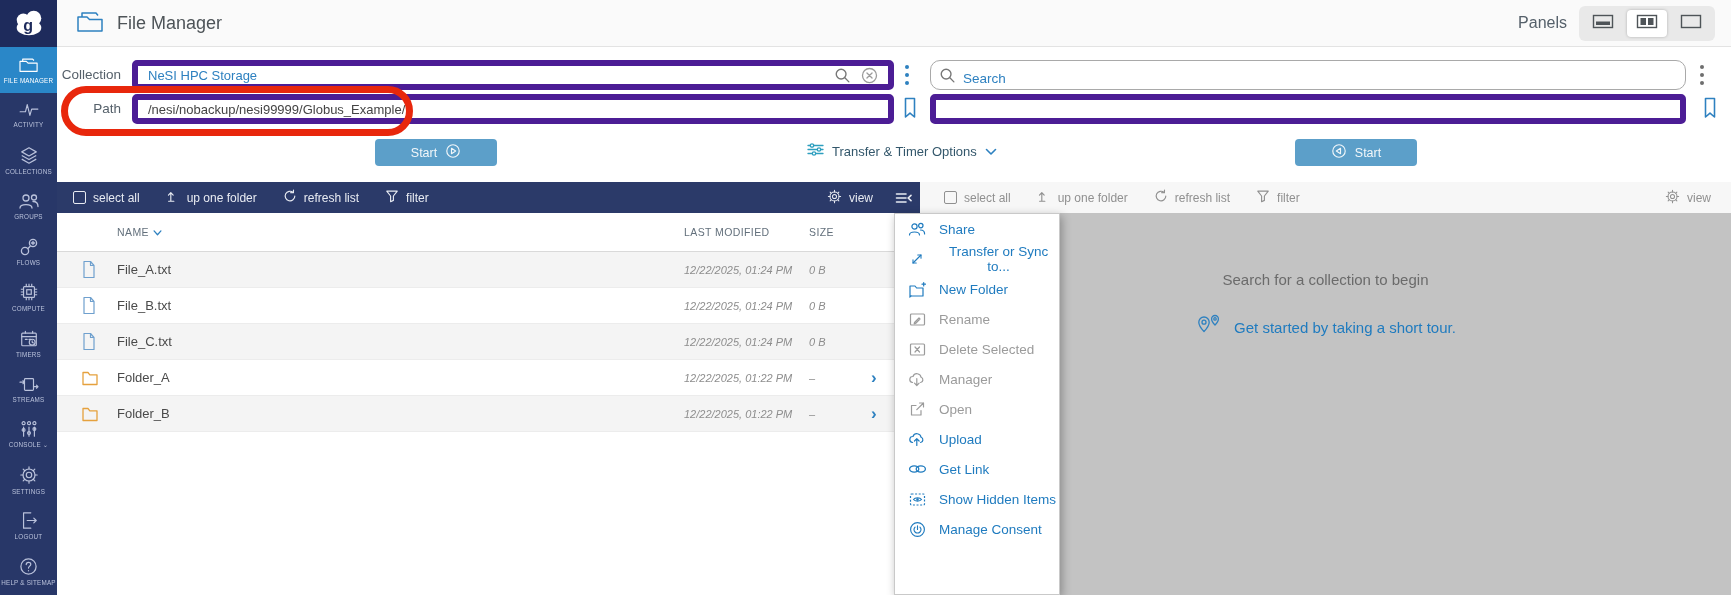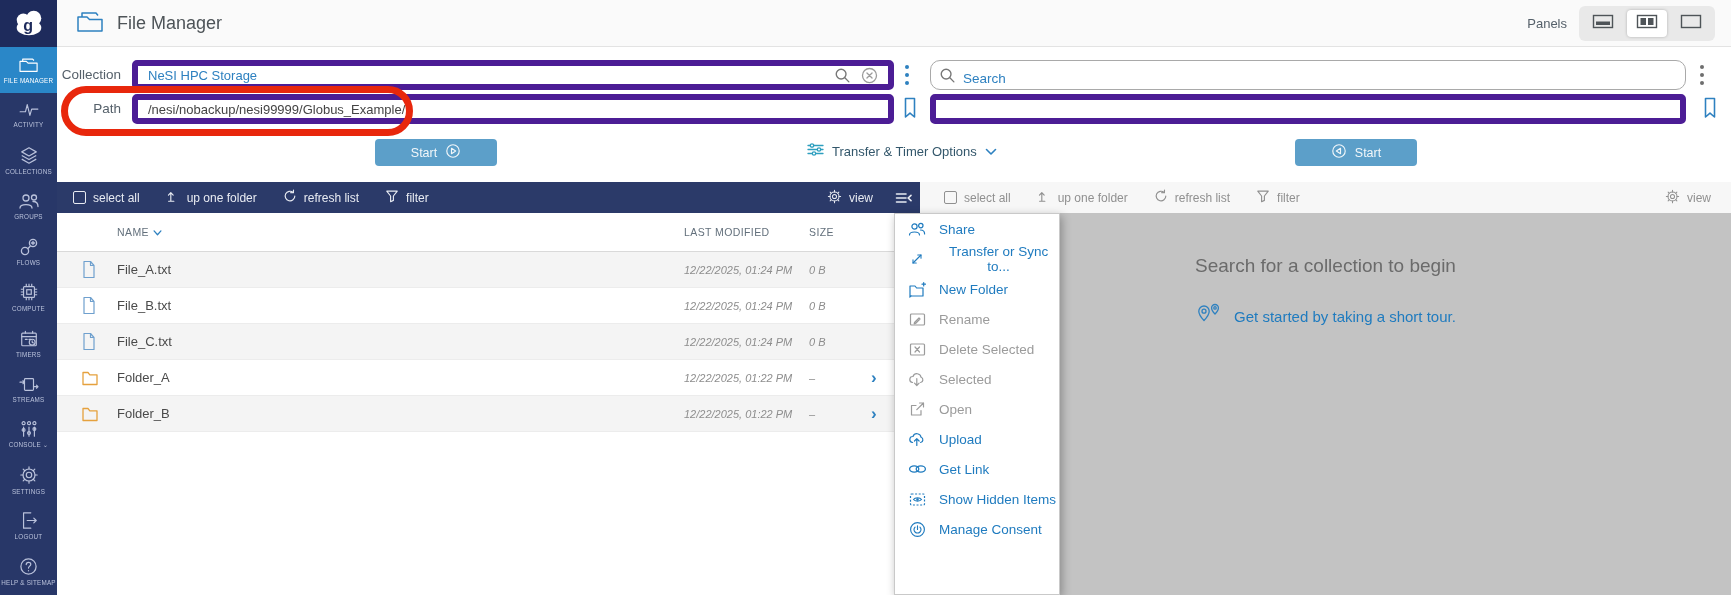--- a/index.html
+++ b/index.html
@@ -13,21 +13,21 @@
   .nav-item { height:45.6px; display:flex; flex-direction:column; align-items:center; justify-content:center; gap:3px; color:#BAC2DB; cursor:pointer; }
   .nav-item svg { display:block; }
   .nav-item .nav-label { font-size:6.3px; letter-spacing:.2px; text-align:center; line-height:1.2; white-space:nowrap; }
   .nav-item.active { background:#2A87C8; color:#fff; }
 
   
   .topbar { position:absolute; left:57px; top:0; right:0; height:47px; background:#FAFAFA; border-bottom:1px solid #E3E3E3; display:flex; align-items:center; }
   .topbar-title-wrap { display:flex; align-items:center; gap:12px; padding-left:18px; }
   .page-title { font-size:18px; color:#4E5458; }
   .panels-group { margin-left:auto; display:flex; align-items:center; gap:12px; padding-right:16px; }
-  .panels-label { font-size:13px; color:#55606A; }
+  .panels-label { font-size:16px; color:#55606A; }
   .panels-toggle { background:#E9E9E9; border-radius:6px; padding:4px; display:flex; gap:4px; }
   .panel-btn { width:40px; height:27px; border:none; background:transparent; border-radius:4px; display:flex; align-items:center; justify-content:center; cursor:pointer; color:#4E5458; }
   .panel-btn.selected { background:#fff; box-shadow:0 0 3px rgba(0,0,0,.25); }
 
   
   .main { position:absolute; left:57px; top:47px; right:0; bottom:0; background:#fff; }
 
   
   .field-label { position:absolute; font-size:13.5px; color:#55606A; text-align:right; }
   .input-box { position:absolute; height:30px; border:6px solid #4c1d95; border-radius:5px; background:#fff; display:flex; align-items:center; padding:0 10px; font-size:13px; }
@@ -68,21 +68,21 @@
   
   .context-menu { position:absolute; left:837px; top:166px; width:166px; bottom:0; background:#fff; border:1px solid #C9C9C9; box-shadow:2px 3px 9px rgba(0,0,0,.3); z-index:8; padding-top:0; }
   .menu-item { height:30px; display:flex; align-items:center; gap:12px; padding-left:12px; font-size:13.5px; cursor:pointer; background:none; border:none; width:100%; font-family:"Liberation Sans",sans-serif; }
   .menu-item.enabled { color:#1F7BBF; }
   .menu-item.disabled { color:#9B9B9B; cursor:default; }
   .menu-item .mi-icon { width:20px; display:flex; justify-content:center; }
 
   
   .gray-panel { position:absolute; left:837px; top:166px; right:0; bottom:0; background:#C3C3C3; z-index:4; }
   .gray-inner { position:absolute; left:26px; right:0; top:0; bottom:0; display:flex; flex-direction:column; align-items:center; }
-  .empty-msg { margin-top:42px; font-size:19px; color:#6B6B6B; }
+  .empty-msg { margin-top:58px; font-size:15px; color:#6B6B6B; }
   .tour-row { margin-top:26px; display:flex; align-items:center; gap:9px; background:none; border:none; cursor:pointer; }
   .tour-link { font-size:15px; color:#1F7BBF; font-family:"Liberation Sans",sans-serif; }
 </style>
 </head>
 <body>
 
 <div class="app">
 
   <div class="sidebar">
     <div class="logo">
@@ -609,21 +609,21 @@
         </span>
         <span>Delete Selected</span>
       </button>
       <button class="menu-item disabled">
         <span class="mi-icon">
           <svg width="18" height="16" viewBox="0 0 18 16" fill="none" stroke="currentColor" stroke-width="1.2" stroke-linecap="round" stroke-linejoin="round">
             <path d="M4.6 11.5 a3 3 0 0 1 .4 -6 a4.2 4.2 0 0 1 8.1 .8 a2.7 2.7 0 0 1 -.5 5.2"></path>
               <path d="M8.8 7.5 V14.3 M6.5 12.2 L8.8 14.5 L11.1 12.2"></path>
           </svg>
         </span>
-        <span>Selected</span>
+        <span>Manager</span>
       </button>
       <button class="menu-item disabled">
         <span class="mi-icon">
           <svg width="17" height="16" viewBox="0 0 17 16" fill="none" stroke="currentColor" stroke-width="1.2" stroke-linecap="round" stroke-linejoin="round">
             <path d="M7 4.5 H2.5 V14 H12 V9.5"></path>
               <path d="M7.8 8.7 L14.5 2 M10.5 2 H14.5 V6"></path>
           </svg>
         </span>
         <span>Open</span>
       </button>

